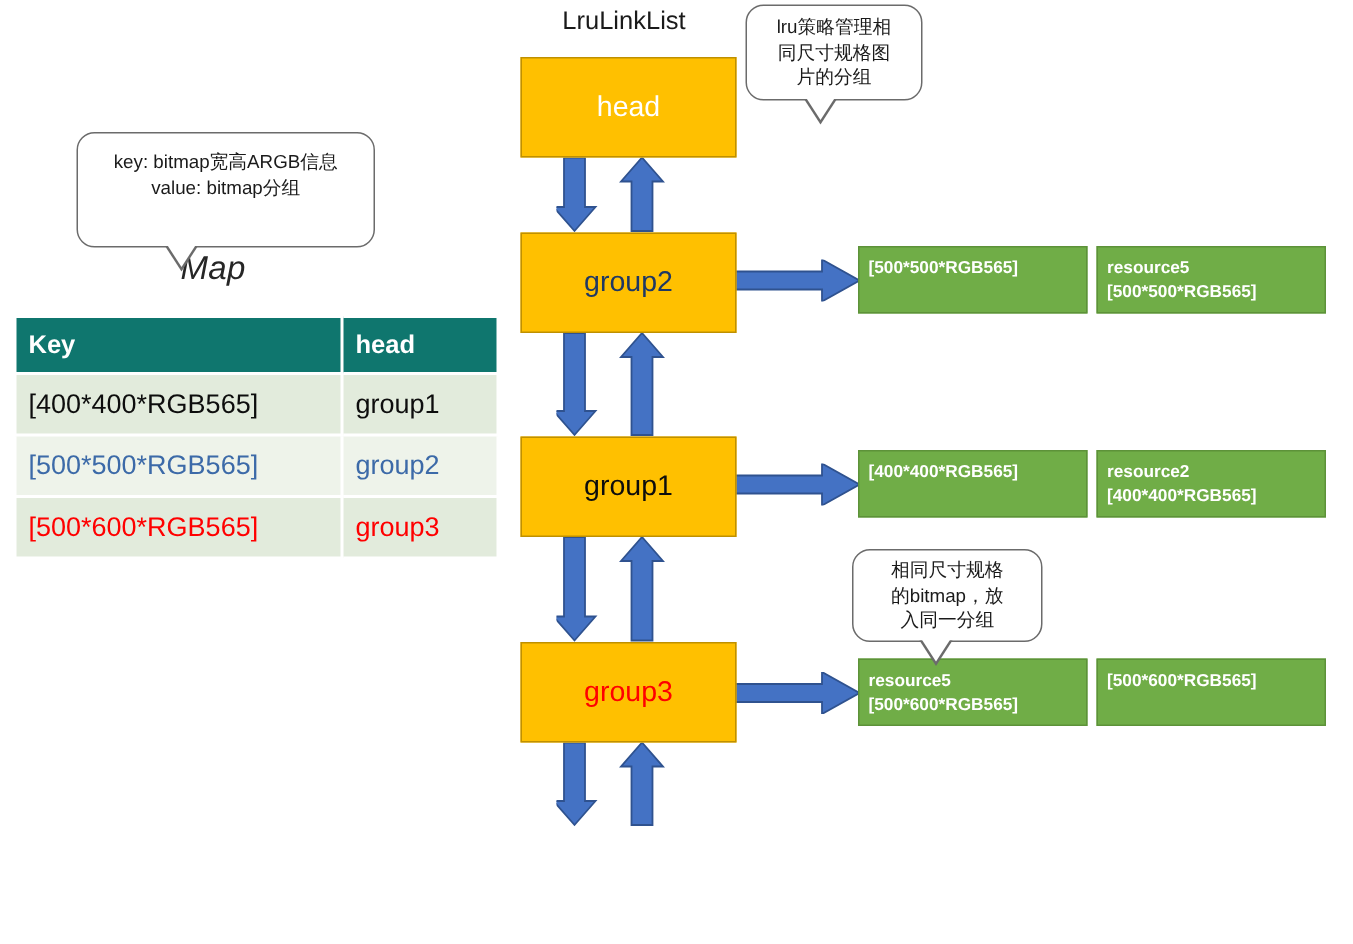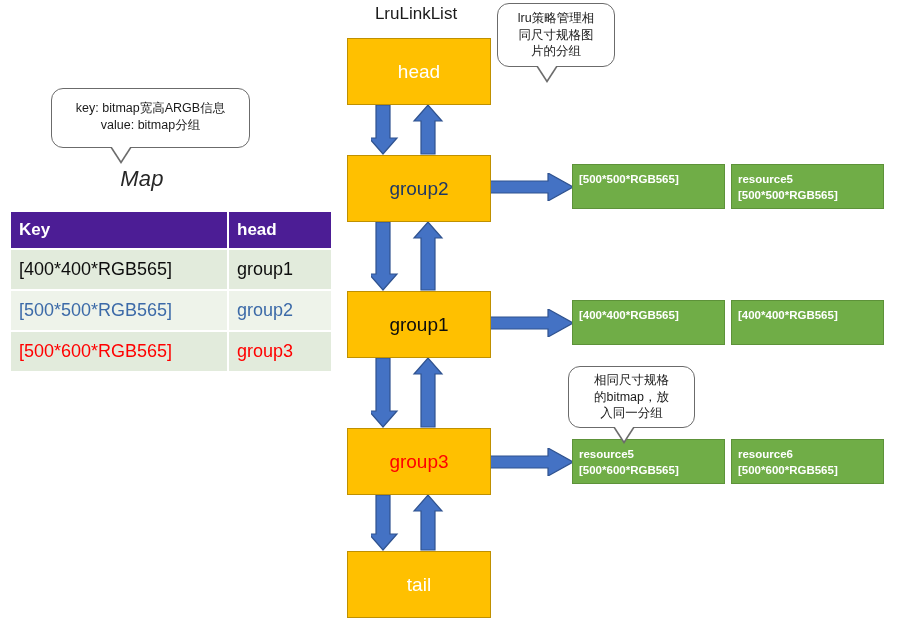--- a/index.html
+++ b/index.html
@@ -50,21 +50,21 @@
     border-top: 17px solid #6b6b6b;
   }
   .callout .tail-in {
     bottom: -14px;
     border-top: 17px solid #ffffff;
   }
 
   
   #map-callout {
     left: 51px; top: 88px;
-    width: 199px; height: 60px;
+    width: 199px; height: 77px;
     font-size: 12.5px;
     padding-top: 11px;
   }
   #map-callout .tail-out { left: 58px; }
   #map-callout .tail-in  { left: 58px; }
 
   
   #lru-callout {
     left: 497px; top: 3px;
     width: 118px; height: 64px;
@@ -109,21 +109,21 @@
     padding: 0 8px;
     height: 39px;
     vertical-align: middle;
     font-size: 18px;
     border-left: 2px solid #ffffff;
     border-right: 2px solid #ffffff;
     border-top: 2px solid #ffffff;
     border-bottom: 2px solid #ffffff;
   }
   #map-table th {
-    background: #4c1d95;
+    background: #0f766e;
     color: #ffffff;
     font-weight: bold;
     text-align: left;
     height: 36px;
     font-size: 17px;
   }
   #map-table td { font-weight: normal; }
   #map-table .row-a td { background: #e2ebdc; }
   #map-table .row-b td { background: #eef3ea; }
   #map-table .col-key { width: 200px; }
@@ -256,23 +256,20 @@
   </div>
   <div class="node n-g2">
     <span>group2</span>
   </div>
   <div class="node n-g1">
     <span>group1</span>
   </div>
   <div class="node n-g3">
     <span>group3</span>
   </div>
-  <div class="node n-tail">
-    <span>tail</span>
-  </div>
 
   <div class="vpair" style="left:371px; top:105px;">
     <svg width="90" height="50" viewBox="0 0 90 50" xmlns="http://www.w3.org/2000/svg">
       <g fill="#4472c4" stroke="#2f528f" stroke-width="1.2">
         <polygon points="5,0 19,0 19,33 26,33 12,49 -2,33 5,33"></polygon>
         <polygon points="50,49 64,49 64,16 71,16 57,0 43,16 50,16"></polygon>
       </g>
     </svg>
   </div>
 
@@ -326,25 +323,25 @@
   </div>
   <div class="res-box res-r5a">
     <span class="rname">resource5</span>
     <span class="rspec">[500*500*RGB565]</span>
   </div>
 
   <div class="res-box res-r1">
     <span class="rspec">[400*400*RGB565]</span>
   </div>
   <div class="res-box res-r2">
+    <span class="rname">resource2</span>
     <span class="rspec">[400*400*RGB565]</span>
   </div>
 
   <div class="res-box res-r5b">
     <span class="rname">resource5</span>
     <span class="rspec">[500*600*RGB565]</span>
   </div>
   <div class="res-box res-r6">
-    <span class="rname">resource6</span>
     <span class="rspec">[500*600*RGB565]</span>
   </div>
 
 </div>
 
 </body></html>

